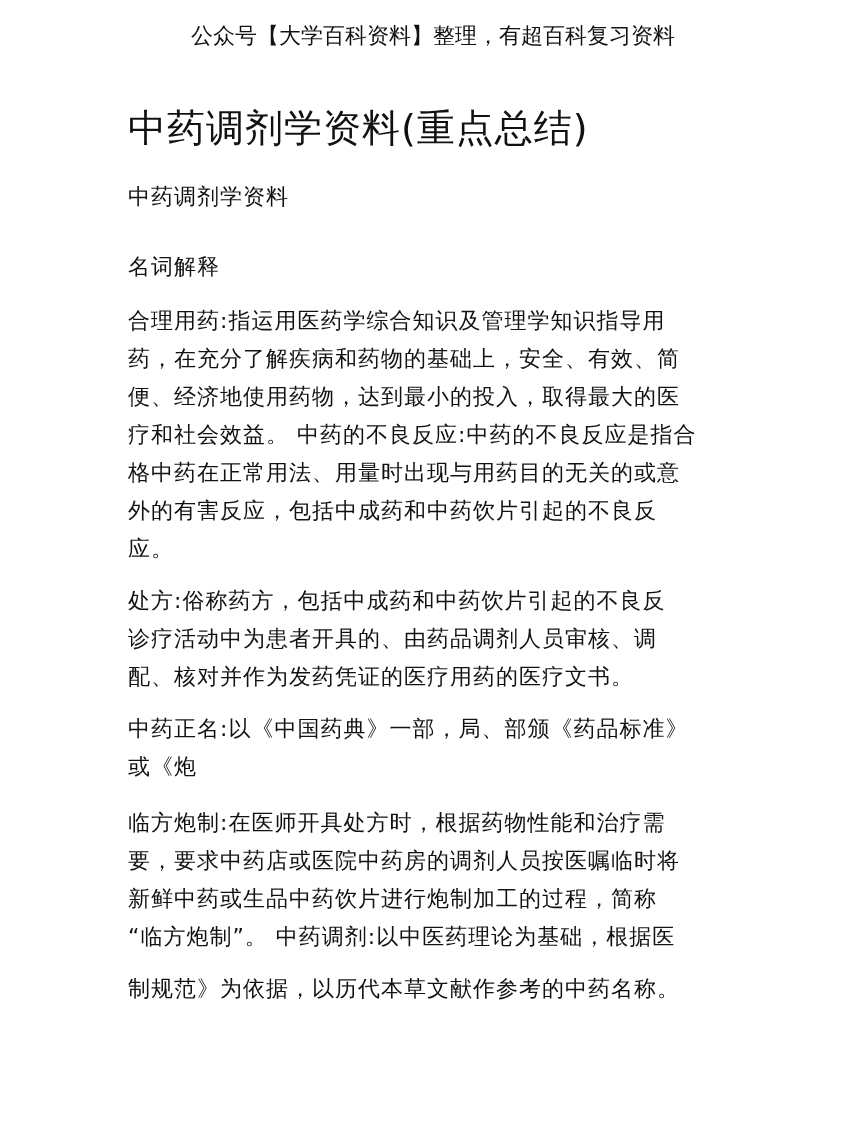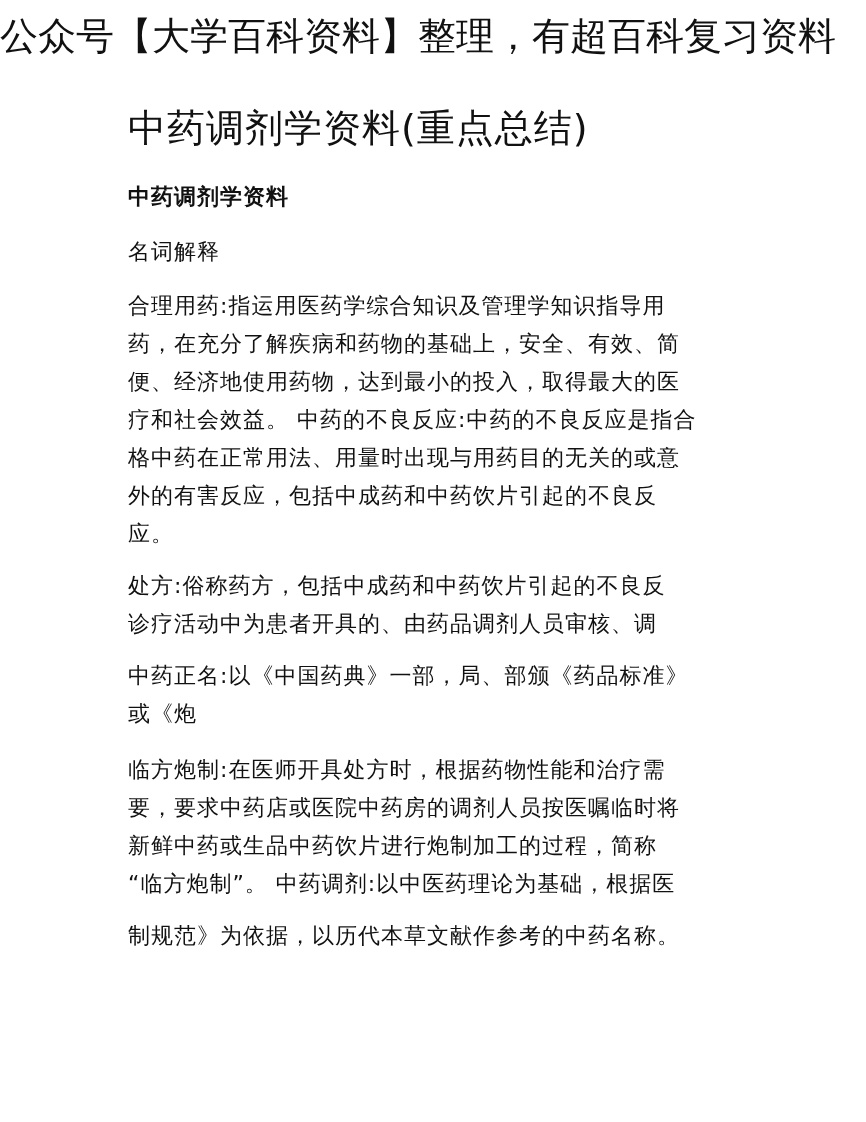--- a/index.html
+++ b/index.html
@@ -12,23 +12,23 @@
       height: 1122px;
       position: relative;
       overflow: hidden;
       color: #111111;
     }
     .banner {
       position: absolute;
       left: 0;
       top: 14px;
       width: 866px;
-      text-align: left;
+      text-align: center;
       font-family: "DejaVu Serif", "Liberation Serif", serif;
-      font-size: 38px;
+      font-size: 22px;
       line-height: 44px;
       color: #111111;
       letter-spacing: 0px;
       white-space: nowrap;
     }
     .page {
       position: absolute;
       left: 128px;
       top: 102px;
       width: 620px;
@@ -46,21 +46,21 @@
     .para {
       font-size: 22px;
       line-height: 38px;
       margin: 0 0 14px 0;
       letter-spacing: 1px;
     }
     .line {
       display: block;
       white-space: nowrap;
     }
-    .sub1 { margin-top: 0; margin-bottom: 17px; font-weight: bold; }
+    .sub1 { margin-top: 0; margin-bottom: 32px; }
     .sub2 { margin-bottom: 16px; }
     .gap-large { margin-bottom: 18px; }
   </style>
 </head>
 <body>
 
 <div class="banner">公众号【大学百科资料】整理，有超百科复习资料</div>
 
 <div class="page">
   <h1 class="title">中药调剂学资料(重点总结)</h1>
@@ -75,20 +75,21 @@
     <span class="line">便、经济地使用药物，达到最小的投入，取得最大的医</span>
     <span class="line">疗和社会效益。 中药的不良反应:中药的不良反应是指合</span>
     <span class="line">格中药在正常用法、用量时出现与用药目的无关的或意</span>
     <span class="line">外的有害反应，包括中成药和中药饮片引起的不良反</span>
     <span class="line">应。</span>
   </div>
 
   <div class="para">
     <span class="line">处方:俗称药方，包括中成药和中药饮片引起的不良反</span>
     <span class="line">诊疗活动中为患者开具的、由药品调剂人员审核、调</span>
+    <span class="line">配、核对并作为发药凭证的医疗用药的医疗文书。</span>
   </div>
 
   <div class="para gap-large">
     <span class="line">中药正名:以《中国药典》一部，局、部颁《药品标准》</span>
     <span class="line">或《炮</span>
   </div>
 
   <div class="para">
     <span class="line">临方炮制:在医师开具处方时，根据药物性能和治疗需</span>
     <span class="line">要，要求中药店或医院中药房的调剂人员按医嘱临时将</span>

